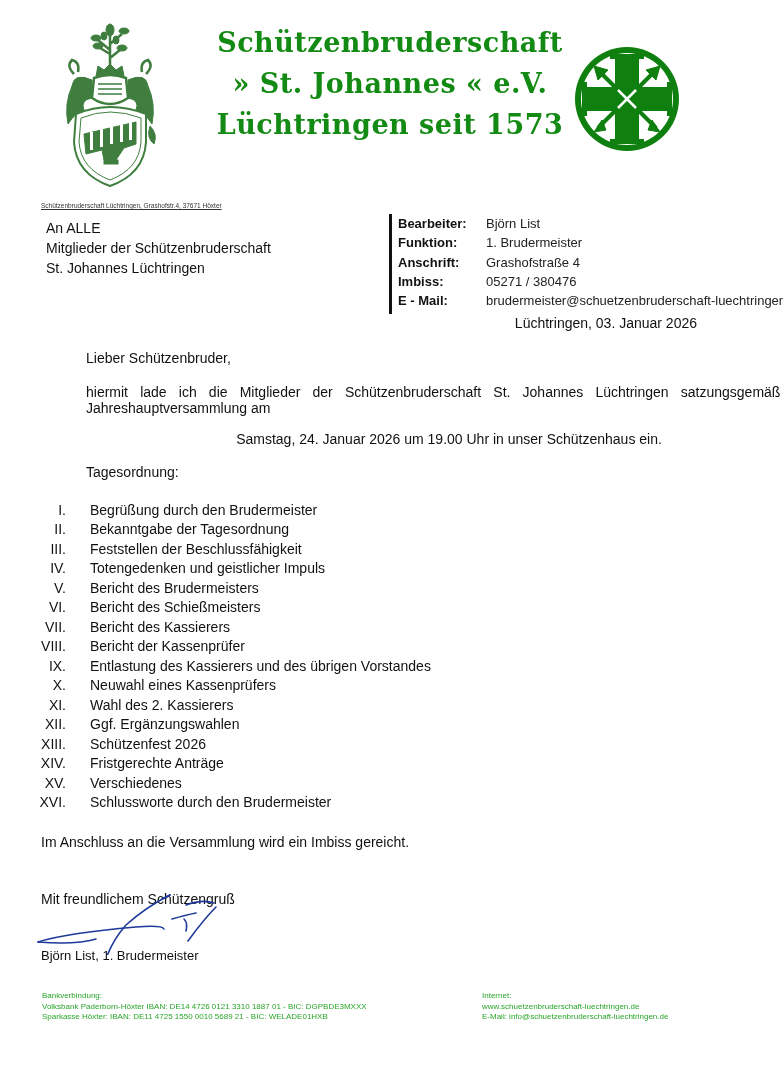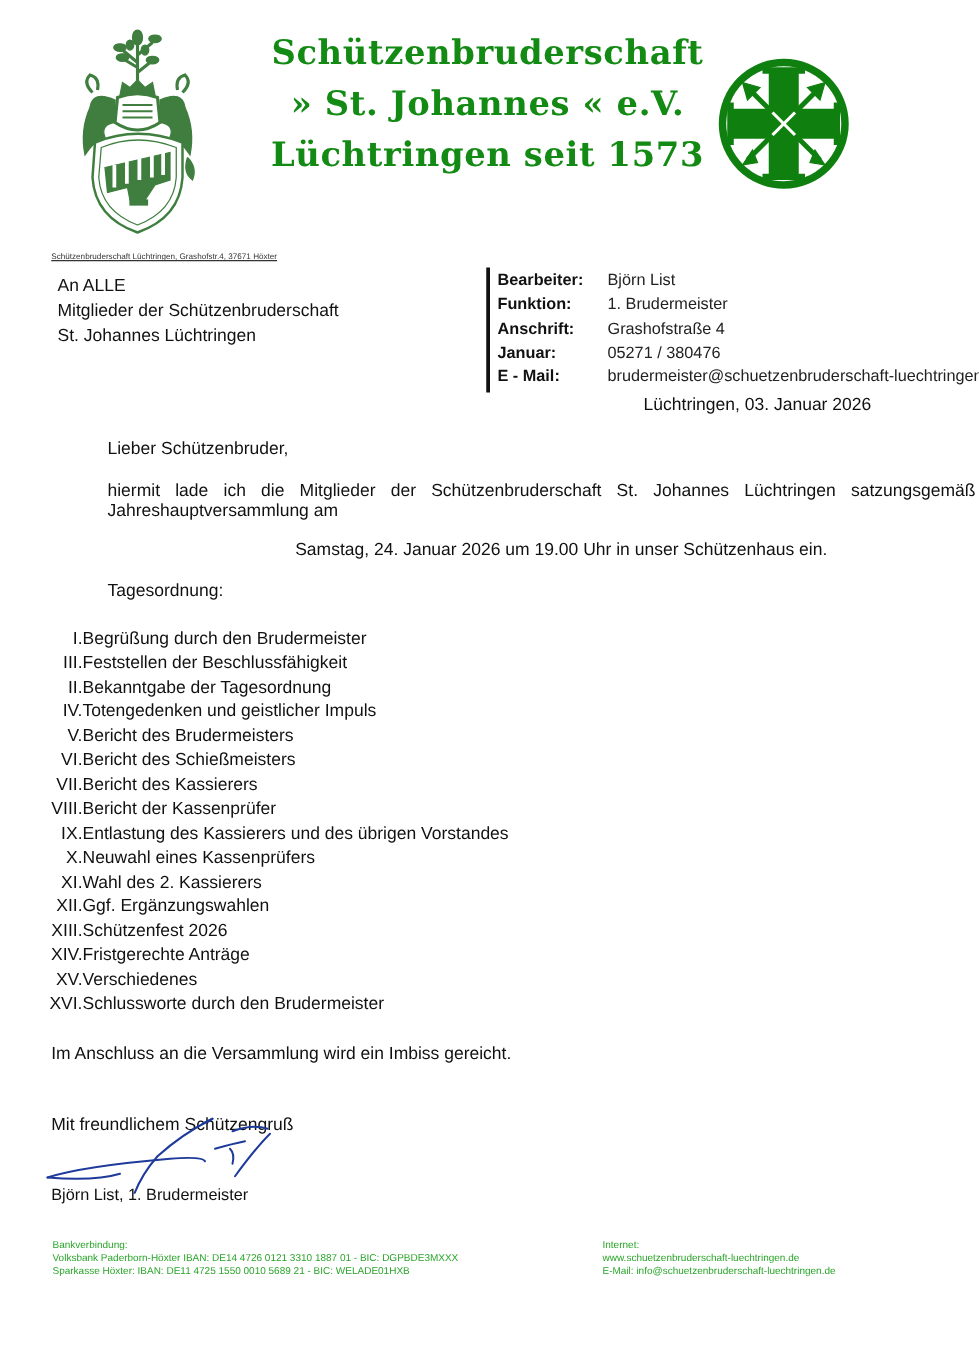--- a/index.html
+++ b/index.html
@@ -29,21 +29,21 @@
 
   .body-text { left: 41px; width: 726px; font-size: 14px; line-height: 16px; color: #111; font-family: "Liberation Sans Narrow", "Liberation Sans", sans-serif; margin-left: 45px; }
   .greeting { top: 350px; }
   .invite { top: 384px; text-align: justify; }
   .invite-bold { top: 431px; text-align: center; font-weight: normal; }
   .agenda-head { top: 464px; }
 
   .agenda { left: 30px; top: 500px; }
   .agenda-item { display: flex; height: 19.5px; align-items: center; font-size: 14px; white-space: nowrap; }
   .agenda-item .num { width: 36px; text-align: right; }
-  .agenda-item .txt { }
+  .agenda-item .txt { margin-left: 24px; }
 
   .closing { left: 41px; top: 834px; font-size: 14px; white-space: nowrap; }
   .regards { left: 41px; top: 891px; font-size: 14px; white-space: nowrap; }
   .signer { left: 41px; top: 948px; font-size: 13px; white-space: nowrap; }
   .signature { left: 36px; top: 885px; width: 190px; height: 70px; }
 
   .footer { font-size: 8px; line-height: 10.5px; color: #2aa52a; white-space: nowrap; }
   .footer-left { left: 42px; top: 991px; }
   .footer-right { left: 482px; top: 991px; }
 </style>
@@ -138,21 +138,21 @@
   </div>
   <div class="contact-row">
     <span class="lbl">Funktion:</span>
     <span class="val">1. Brudermeister</span>
   </div>
   <div class="contact-row">
     <span class="lbl">Anschrift:</span>
     <span class="val">Grashofstraße 4</span>
   </div>
   <div class="contact-row">
-    <span class="lbl">Januar:</span>
+    <span class="lbl">Imbiss:</span>
     <span class="val">05271 / 380476</span>
   </div>
   <div class="contact-row">
     <span class="lbl">E - Mail:</span>
     <span class="val">brudermeister@schuetzenbruderschaft-luechtringen.de</span>
   </div>
 </div>
 
 <div class="abs date">Lüchtringen, 03. Januar 2026</div>
 
@@ -160,26 +160,26 @@
 <div class="abs body-text invite">hiermit lade ich die Mitglieder der Schützenbruderschaft St. Johannes Lüchtringen satzungsgemäß zur Jahreshauptversammlung am</div>
 <div class="abs body-text invite-bold">Samstag, 24. Januar 2026 um 19.00 Uhr in unser Schützenhaus ein.</div>
 <div class="abs body-text agenda-head">Tagesordnung:</div>
 
 <div class="abs agenda">
   <div class="agenda-item">
       <span class="num">I.</span>
       <span class="txt">Begrüßung durch den Brudermeister</span>
     </div>
   <div class="agenda-item">
+      <span class="num">II.</span>
+      <span class="txt">Bekanntgabe der Tagesordnung</span>
+    </div>
+  <div class="agenda-item">
       <span class="num">III.</span>
       <span class="txt">Feststellen der Beschlussfähigkeit</span>
-    </div>
-  <div class="agenda-item">
-      <span class="num">II.</span>
-      <span class="txt">Bekanntgabe der Tagesordnung</span>
     </div>
   <div class="agenda-item">
       <span class="num">IV.</span>
       <span class="txt">Totengedenken und geistlicher Impuls</span>
     </div>
   <div class="agenda-item">
       <span class="num">V.</span>
       <span class="txt">Bericht des Brudermeisters</span>
     </div>
   <div class="agenda-item">

